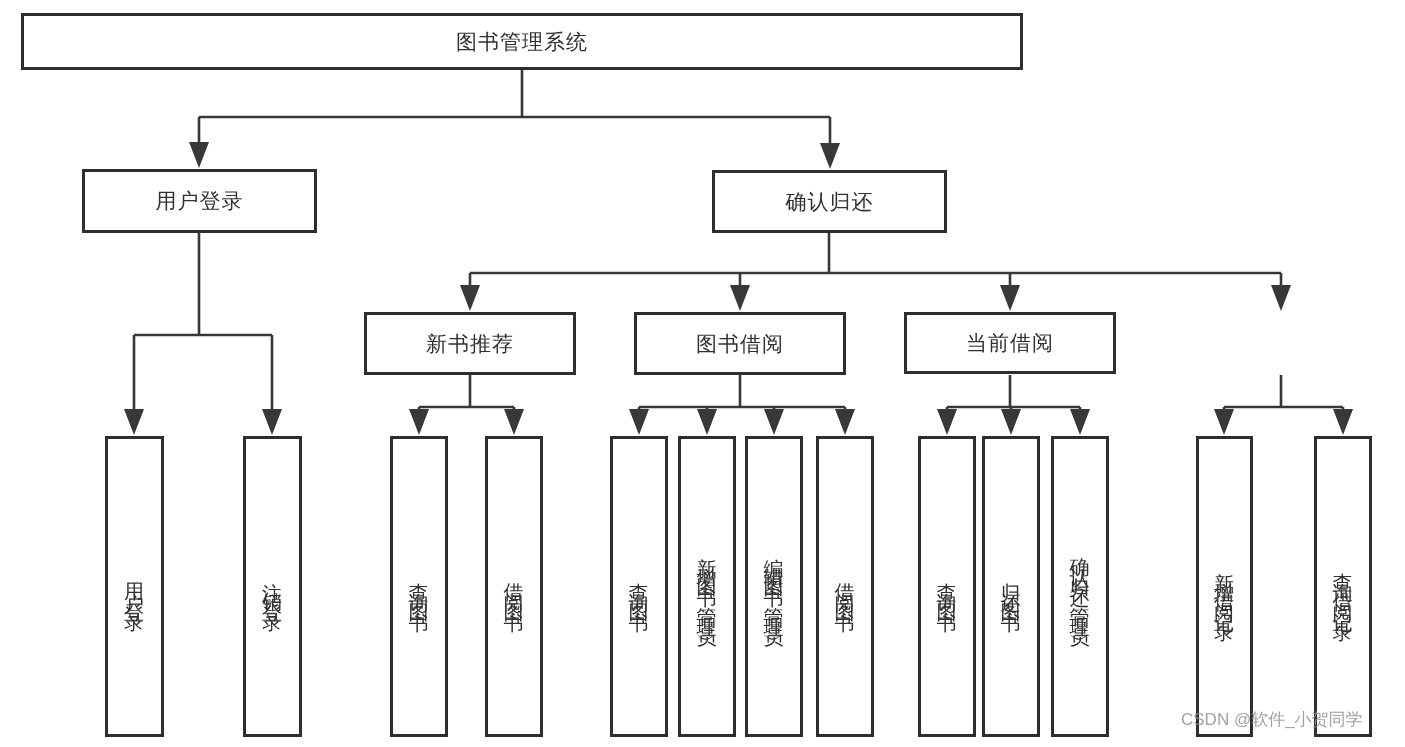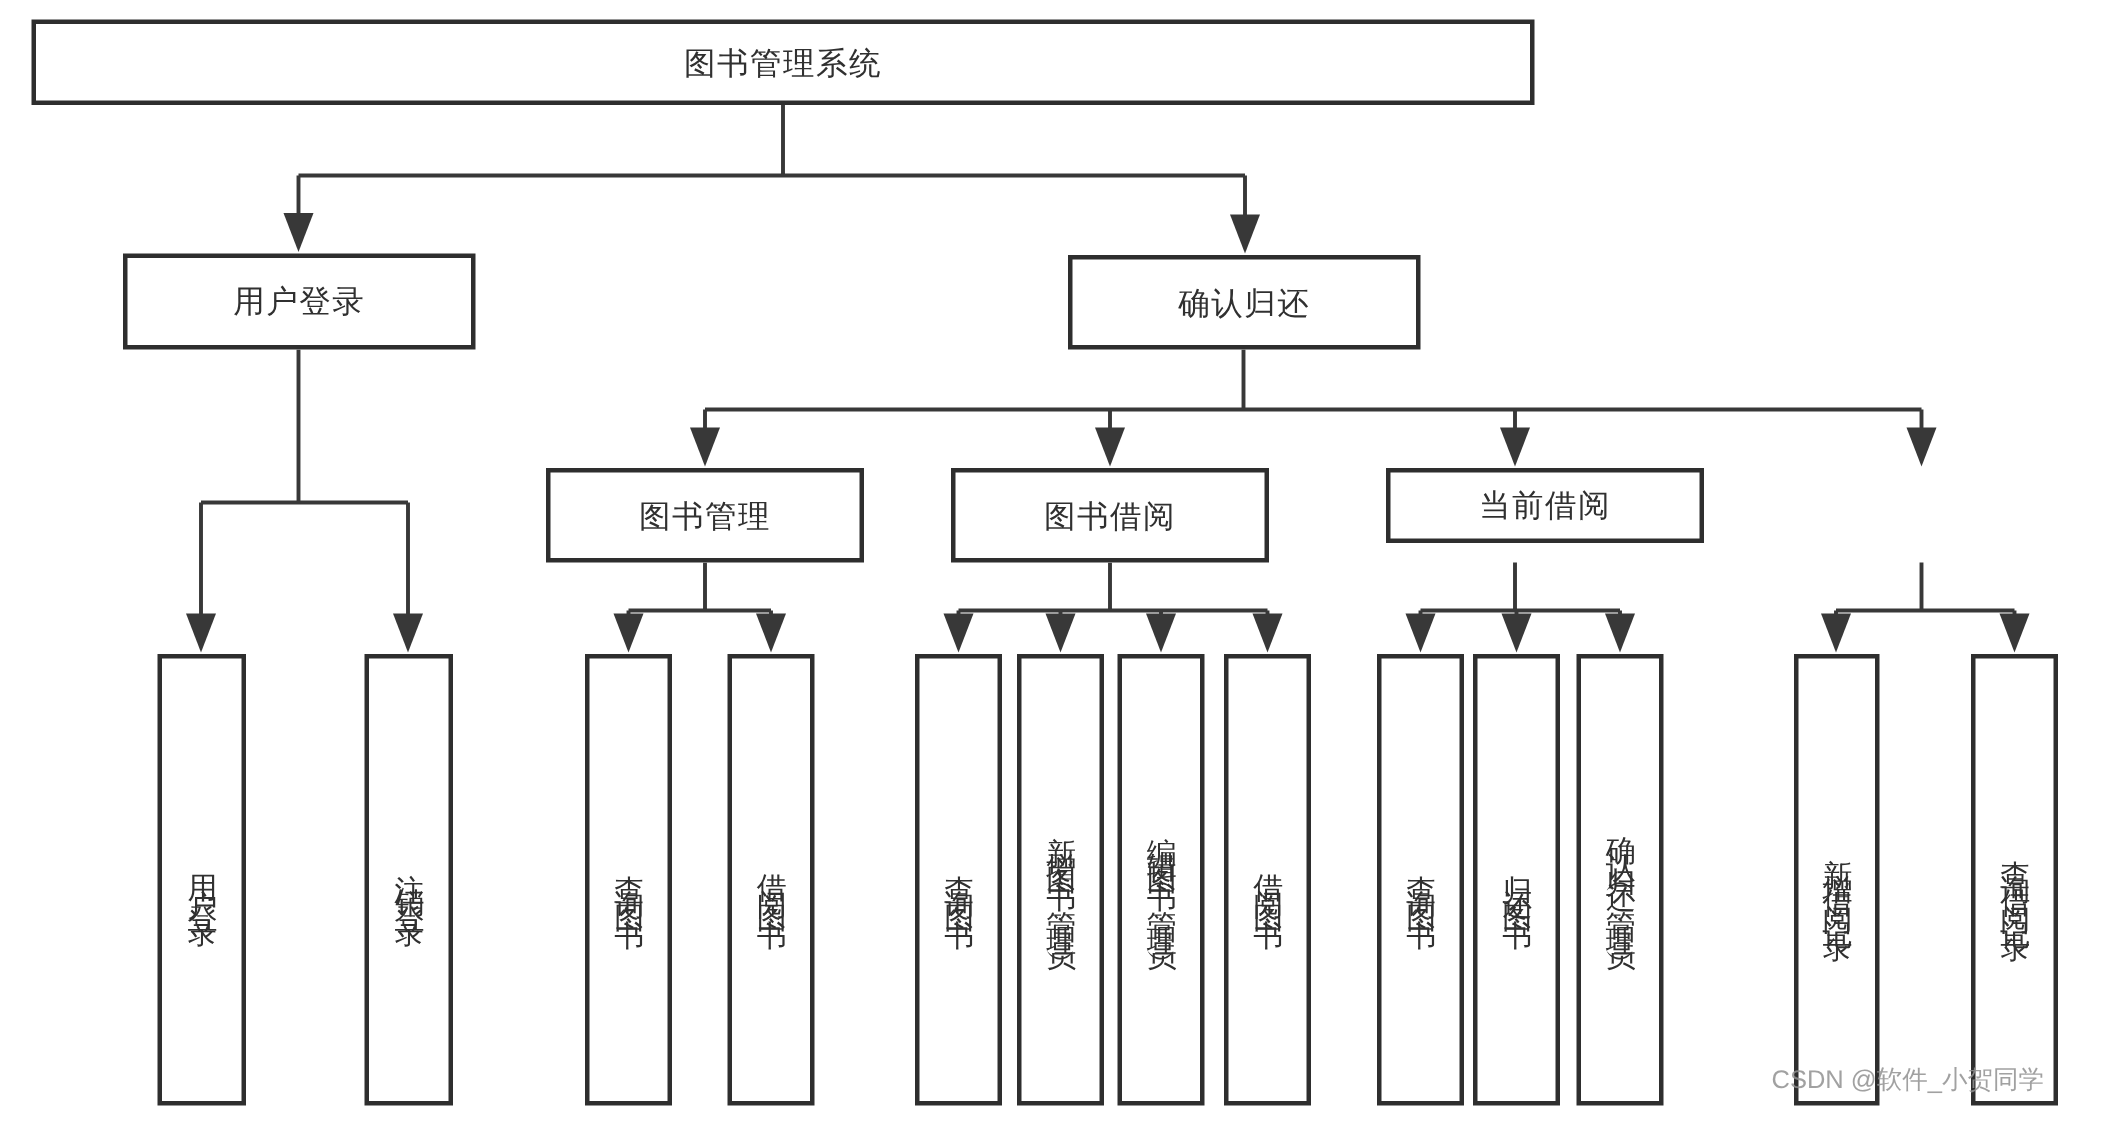--- a/index.html
+++ b/index.html
@@ -73,26 +73,26 @@
   </div>
 
   <div class="box hbox" style="left:82px;top:169px;width:235px;height:64px">
     <span>用户登录</span>
   </div>
   <div class="box hbox" style="left:712px;top:170px;width:235px;height:63px">
     <span>确认归还</span>
   </div>
 
   <div class="box hbox" style="left:364px;top:312px;width:212px;height:63px">
-    <span>图书管理</span>
+    <span>新书推荐</span>
   </div>
   <div class="box hbox" style="left:634px;top:312px;width:212px;height:63px">
     <span>图书借阅</span>
   </div>
-  <div class="box hbox" style="left:924px;top:312px;width:212px;height:50px">
+  <div class="box hbox" style="left:904px;top:312px;width:212px;height:62px">
     <span>当前借阅</span>
   </div>
 
   <div class="box vbox" style="left:105px;top:436px;width:59px;height:301px">
     <span>用户登录</span>
   </div>
   <div class="box vbox" style="left:243px;top:436px;width:59px;height:301px">
     <span>注销登录</span>
   </div>
 

